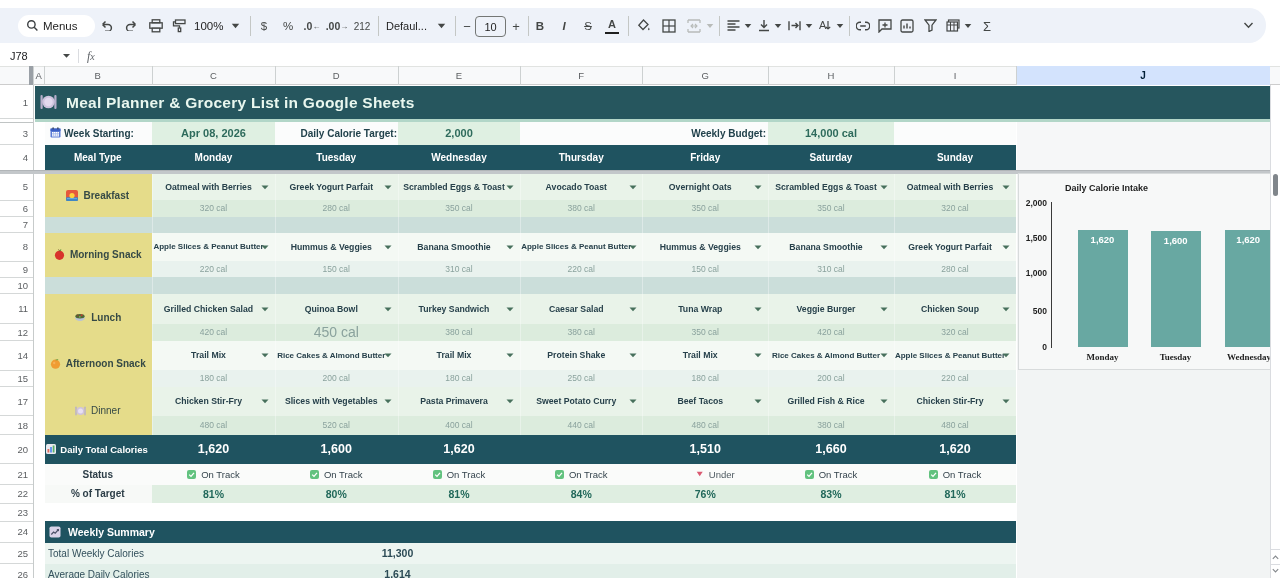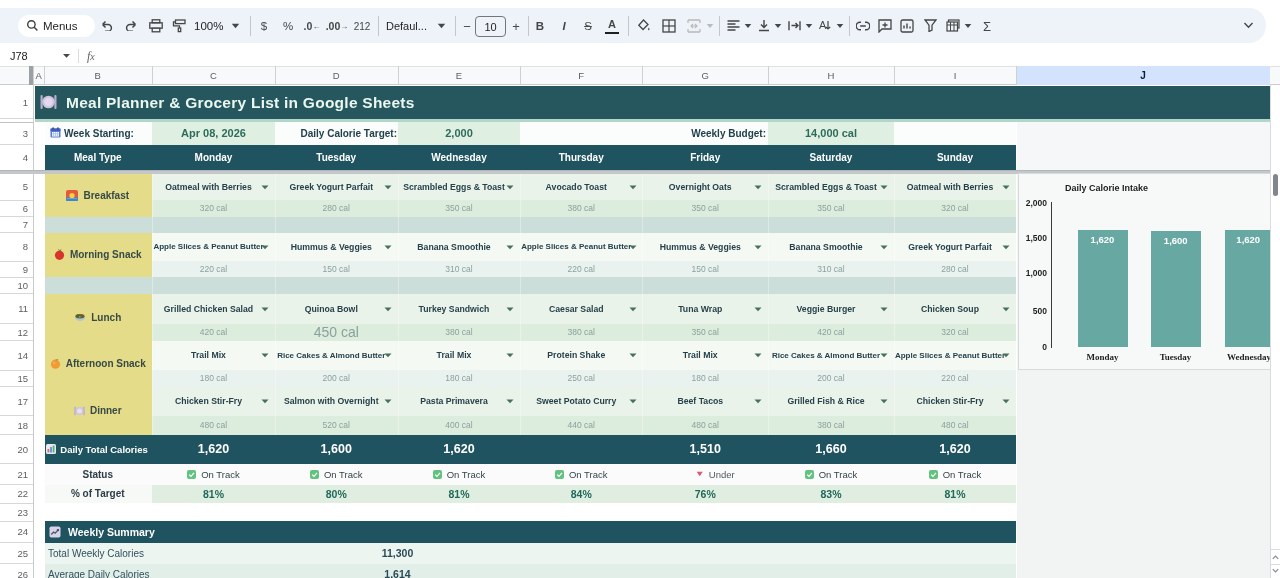--- a/index.html
+++ b/index.html
@@ -517,37 +517,37 @@
 <div class="ab" style="left:894px;top:340.5px;width:122px;height:29.5px;background:#f4f9f4;"></div>
 <div class="ab ct" style="left:895px;top:340.5px;width:110px;height:29.5px;font-size:8px;font-weight:bold;color:#27414b;white-space:nowrap;overflow:visible;">Apple Slices &amp; Peanut Butter</div>
 <div class="ab" style="left:894px;top:340.5px;width:122px;height:29.5px;">
     <svg width="8" height="5" viewBox="0 0 8 5" style="position:absolute;right:6px;top:50%;margin-top:-2px">
       <path d="M0.5 0.5 L4 4.2 L7.5 0.5 Z" fill="#47705c"></path>
     </svg>
   </div>
 <div class="ab" style="left:894px;top:370px;width:122px;height:16.5px;background:#e9f2ee;"></div>
 <div class="ab ct" style="left:894px;top:370px;width:122px;height:16.5px;font-size:8.5px;color:#8aa29d;">220 cal</div>
 <div class="ab" style="left:44.5px;top:386.5px;width:107.0px;height:48.0px;background:#e5dc8a;"></div>
-<div class="ab ct" style="left:44px;top:386.5px;width:107.5px;height:48.0px;font-size:10px;font-weight:bold;color:#364a46;"><svg width="11" height="10" viewBox="0 0 11 10" style="margin-right:5px">
+<div class="ab ct" style="left:44px;top:386.5px;width:107.5px;height:48.0px;font-size:10px;font-weight:normal;color:#364a46;"><svg width="11" height="10" viewBox="0 0 11 10" style="margin-right:5px">
       <rect x="0.3" y="0.5" width="1.4" height="9" rx="0.7" fill="#b7aecb"></rect>
       <rect x="9.3" y="0.5" width="1.4" height="9" rx="0.7" fill="#b7aecb"></rect>
       <circle cx="5.5" cy="5" r="3.9" fill="#cfc3de"></circle>
       <circle cx="5.5" cy="5" r="2.5" fill="#e8e0f2"></circle>
     </svg>Dinner</div>
 <div class="ab" style="left:152px;top:386.5px;width:123px;height:29.0px;background:#e9f3e9;"></div>
 <div class="ab ct" style="left:153px;top:386.5px;width:111px;height:29.0px;font-size:8.7px;font-weight:bold;color:#27414b;white-space:nowrap;overflow:visible;">Chicken Stir-Fry</div>
 <div class="ab" style="left:152px;top:386.5px;width:123px;height:29.0px;">
     <svg width="8" height="5" viewBox="0 0 8 5" style="position:absolute;right:6px;top:50%;margin-top:-2px">
       <path d="M0.5 0.5 L4 4.2 L7.5 0.5 Z" fill="#47705c"></path>
     </svg>
   </div>
 <div class="ab" style="left:152px;top:415.5px;width:123px;height:19.0px;background:#dcecdd;"></div>
 <div class="ab ct" style="left:152px;top:415.5px;width:123px;height:19.0px;font-size:8.5px;color:#8aa29d;">480 cal</div>
 <div class="ab" style="left:275px;top:386.5px;width:122.5px;height:29.0px;background:#e9f3e9;"></div>
-<div class="ab ct" style="left:276px;top:386.5px;width:110.5px;height:29.0px;font-size:8.7px;font-weight:bold;color:#27414b;white-space:nowrap;overflow:visible;">Salmon with Overnight</div>
+<div class="ab ct" style="left:276px;top:386.5px;width:110.5px;height:29.0px;font-size:8.7px;font-weight:bold;color:#27414b;white-space:nowrap;overflow:visible;">Slices with Vegetables</div>
 <div class="ab" style="left:275px;top:386.5px;width:122.5px;height:29.0px;">
     <svg width="8" height="5" viewBox="0 0 8 5" style="position:absolute;right:6px;top:50%;margin-top:-2px">
       <path d="M0.5 0.5 L4 4.2 L7.5 0.5 Z" fill="#47705c"></path>
     </svg>
   </div>
 <div class="ab" style="left:275px;top:415.5px;width:122.5px;height:19.0px;background:#dcecdd;"></div>
 <div class="ab ct" style="left:275px;top:415.5px;width:122.5px;height:19.0px;font-size:8.5px;color:#8aa29d;">520 cal</div>
 <div class="ab" style="left:398px;top:386.5px;width:122px;height:29.0px;background:#e9f3e9;"></div>
 <div class="ab ct" style="left:399px;top:386.5px;width:110px;height:29.0px;font-size:8.7px;font-weight:bold;color:#27414b;white-space:nowrap;overflow:visible;">Pasta Primavera</div>
 <div class="ab" style="left:398px;top:386.5px;width:122px;height:29.0px;">

